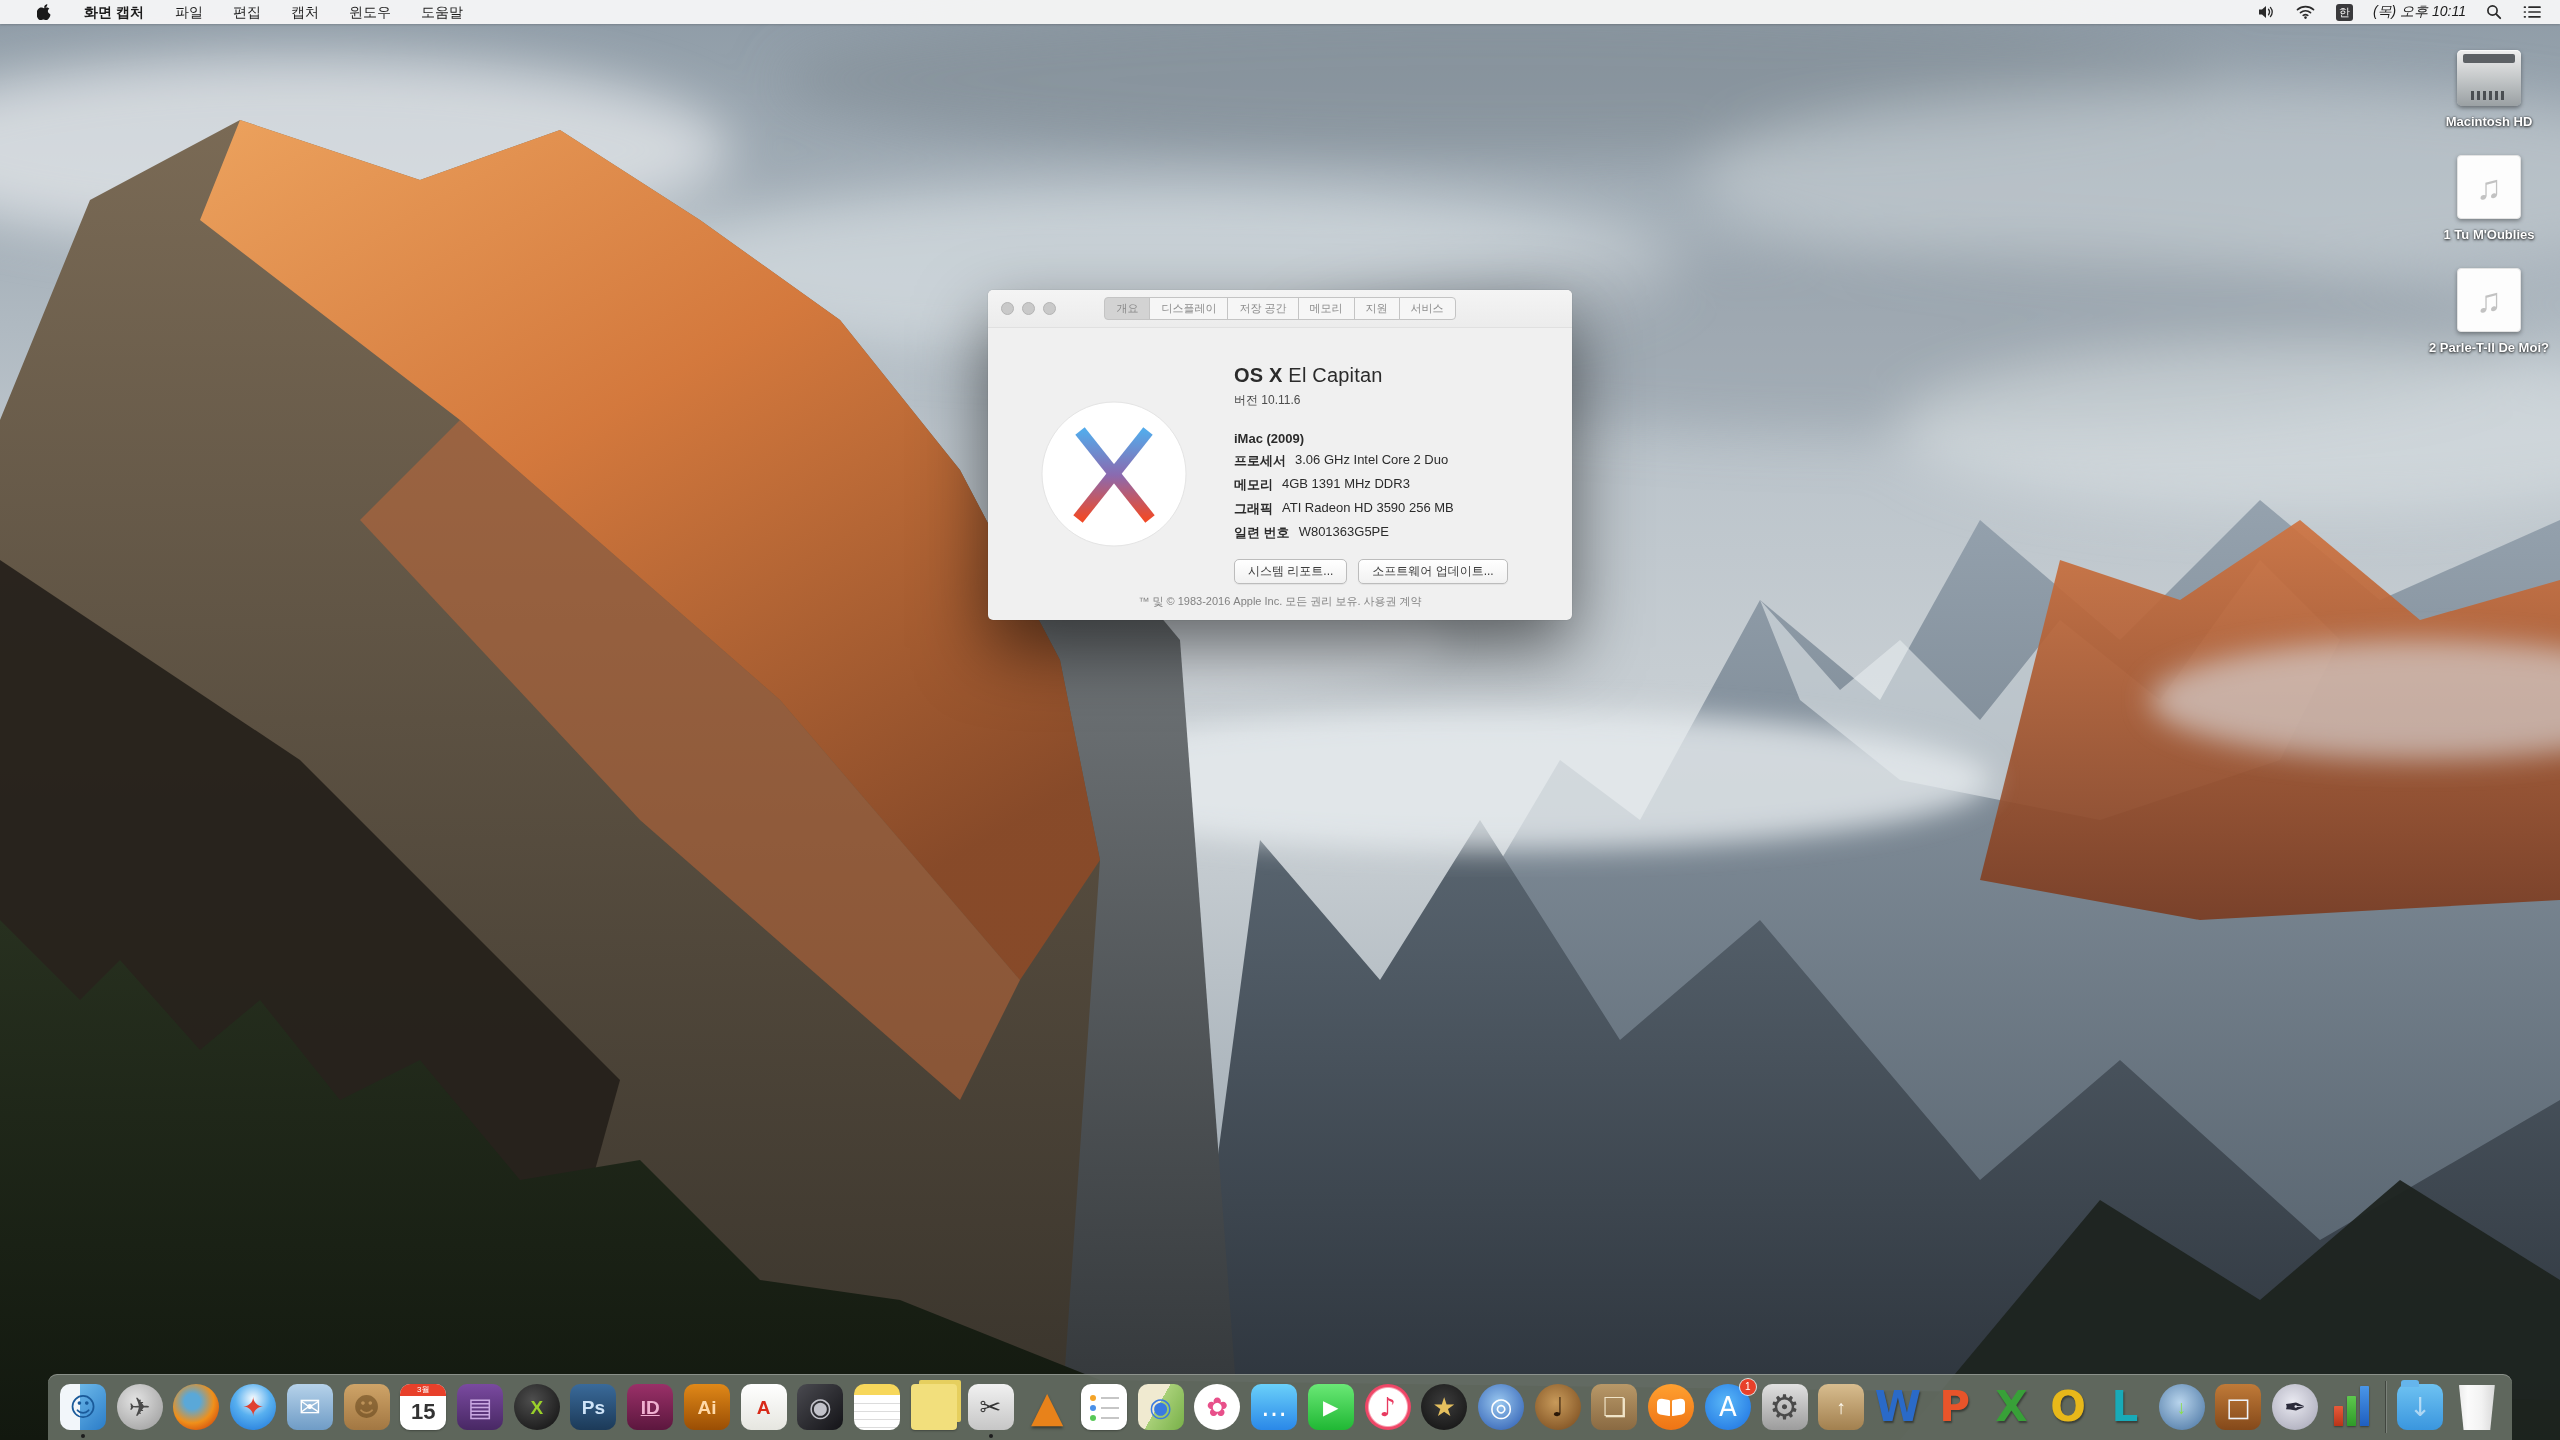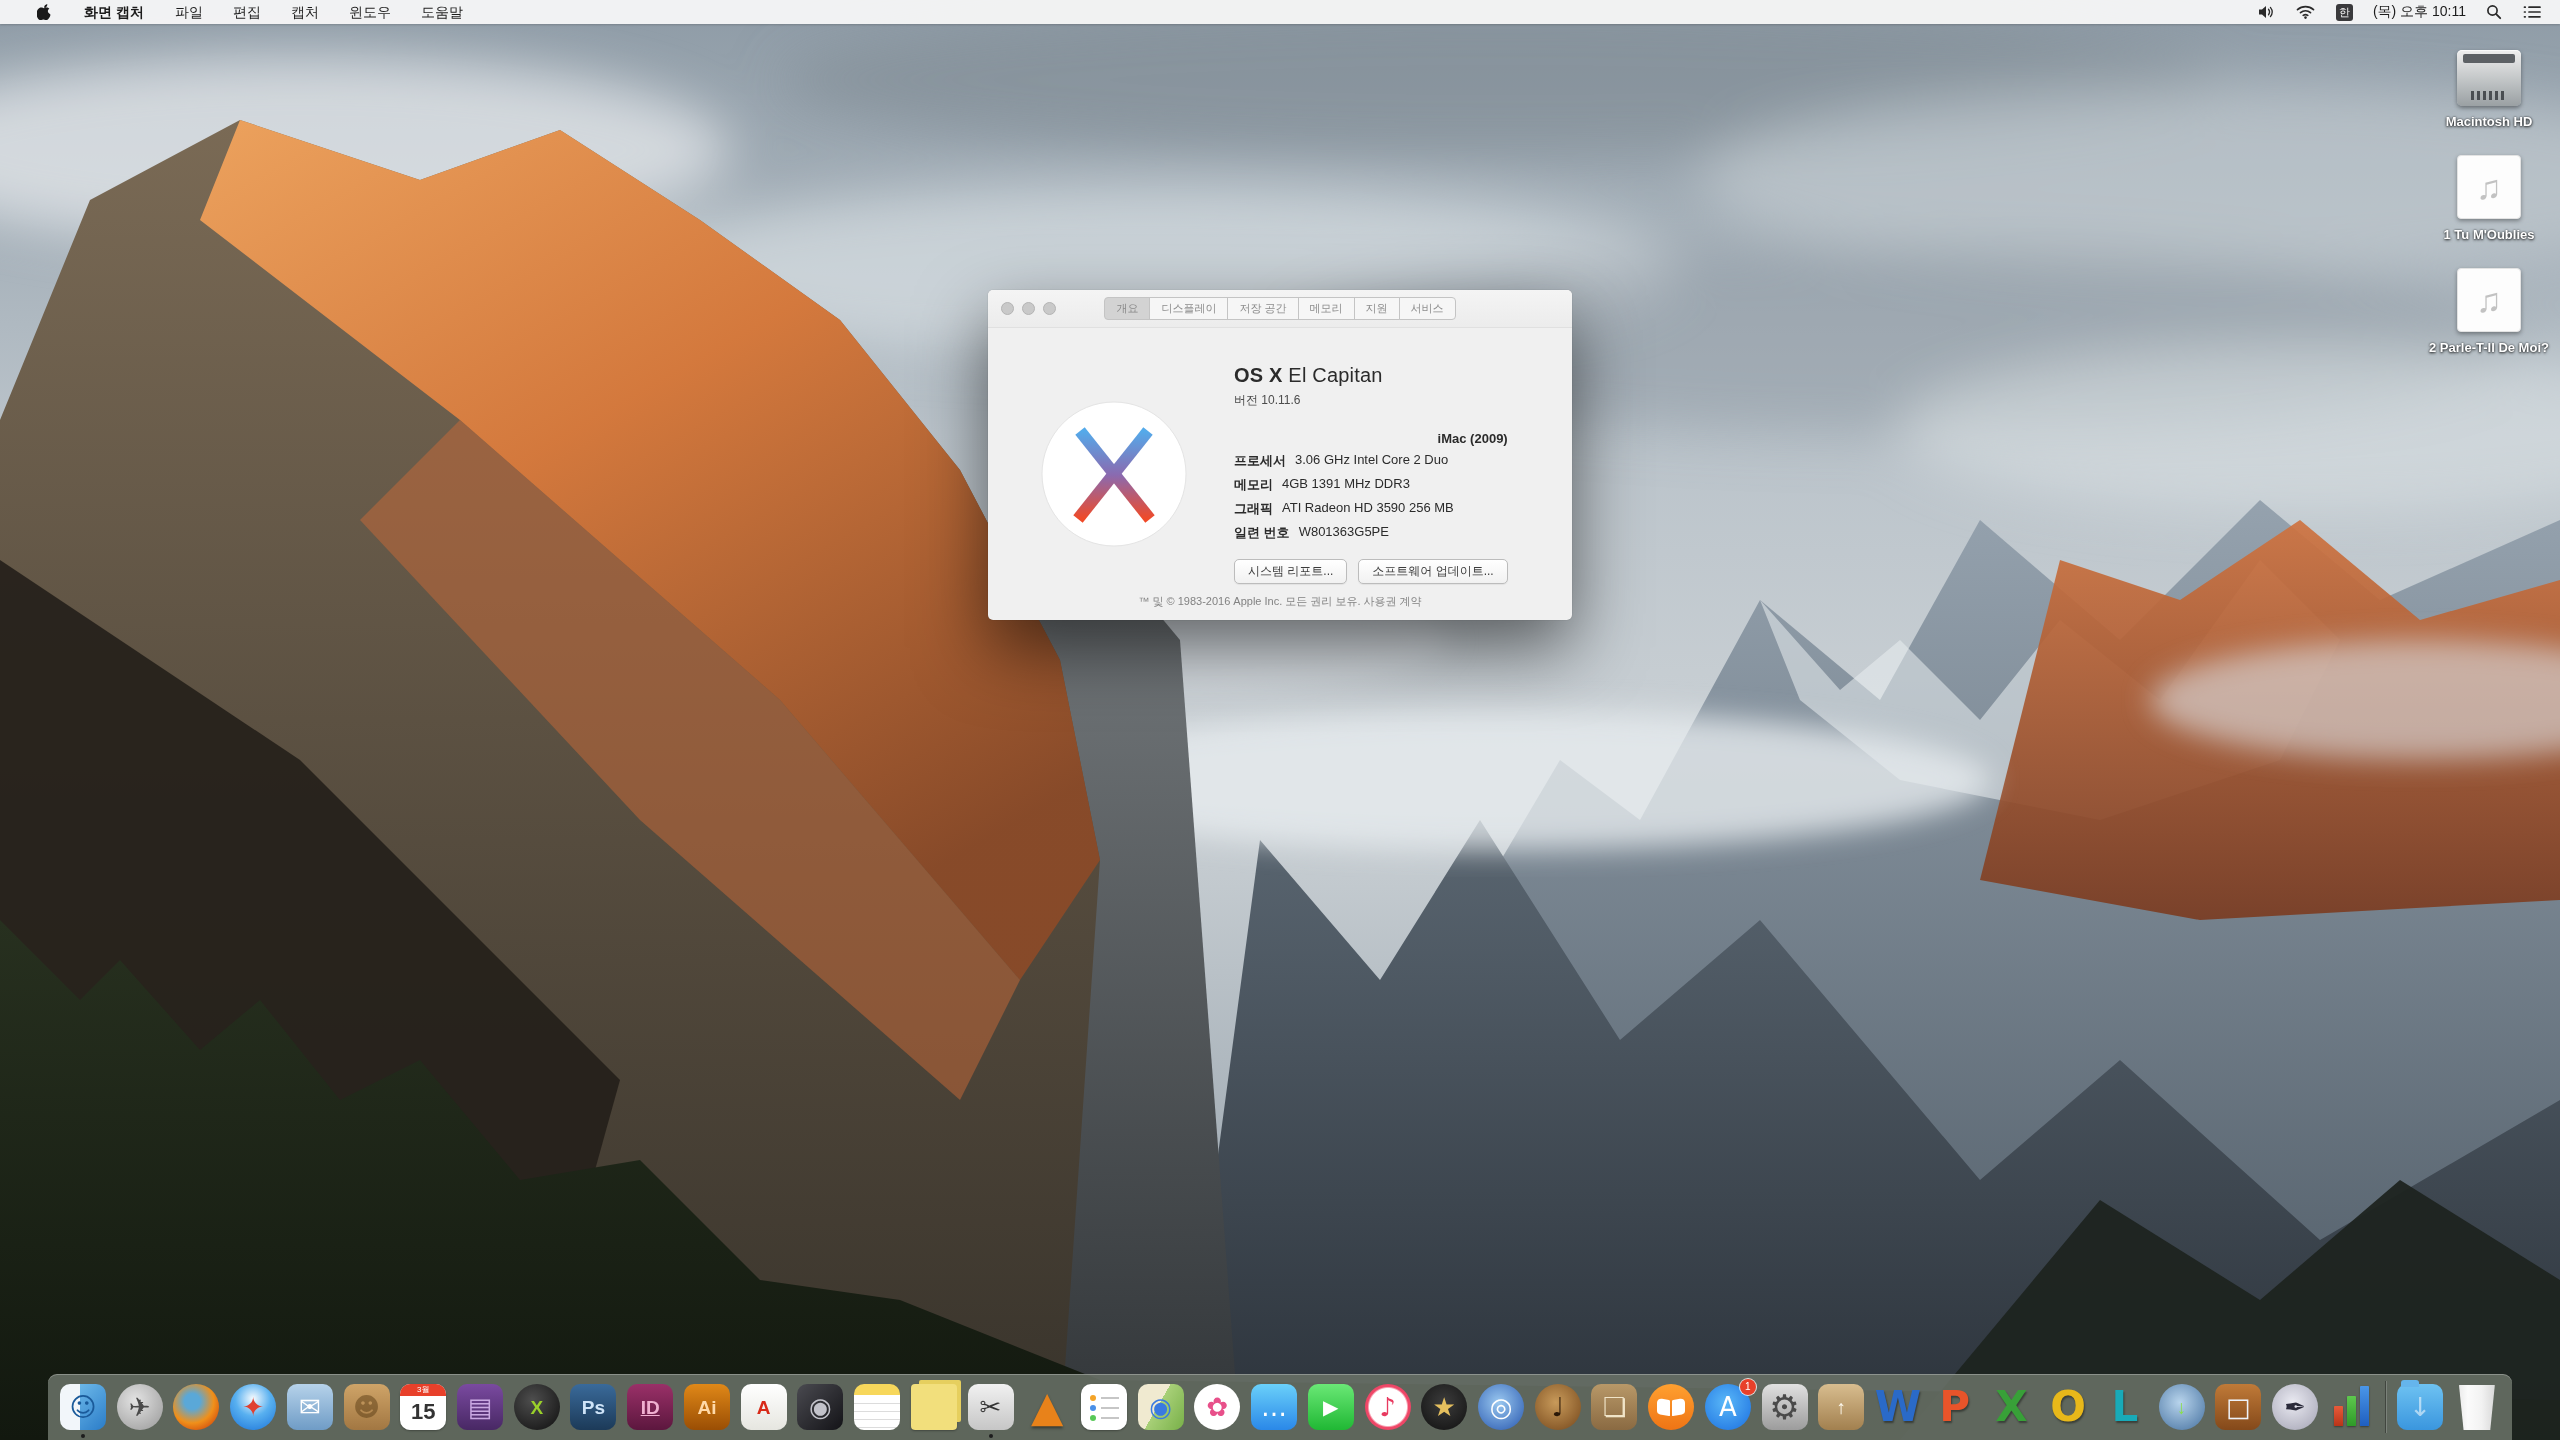--- a/index.html
+++ b/index.html
@@ -12,21 +12,21 @@
     background:rgba(247,247,247,0.95);display:flex;align-items:center;
     font-size:14px;color:#1c1c1c;box-shadow:0 1px 2px rgba(0,0,0,0.18);z-index:50;}
   #menubar-left{display:flex;align-items:center;padding-left:22px;}
   .apple-wrap{width:34px;display:flex;justify-content:center;}
   .menu-item{padding:0 15px;line-height:24px;white-space:nowrap;}
   .menu-item.appname{font-weight:bold;padding:0 16px 0 18px;}
   #menubar-right{margin-left:auto;display:flex;align-items:center;gap:11px;padding-right:14px;}
   .mb-icon{display:flex;align-items:center;justify-content:center;padding:0 5px;height:24px;}
   .ime-badge{width:17px;height:17px;background:#3a3a3c;border-radius:3px;color:#fff;
     font-size:11px;line-height:17px;text-align:center;}
-  .mb-clock{padding:0 4px;white-space:nowrap;}
+  .mb-clock{padding:0 4px;white-space:nowrap;font-style:italic;}
 
   
   #desktop-icons{position:absolute;top:50px;right:10px;width:122px;display:flex;
     flex-direction:column;align-items:center;gap:26px;z-index:5;}
   .d-icon{display:flex;flex-direction:column;align-items:center;width:122px;}
   .d-label{margin-top:8px;font-size:13px;font-weight:bold;color:#fff;text-align:center;
     line-height:15px;text-shadow:0 1px 3px rgba(0,0,0,0.85),0 0 2px rgba(0,0,0,0.6);}
   .hd-body{width:64px;height:56px;border-radius:5px;position:relative;
     background:linear-gradient(180deg,#efefef 0%,#c9cccd 45%,#9aa0a3 100%);
     box-shadow:inset 0 1px 0 rgba(255,255,255,.7),0 2px 4px rgba(0,0,0,.4);}
@@ -53,21 +53,21 @@
     margin-left:-1px;padding:0 11px;height:21px;line-height:20px;white-space:nowrap;}
   .tab:first-child{border-radius:4px 0 0 4px;margin-left:0;}
   .tab:last-child{border-radius:0 4px 4px 0;}
   .tab.selected{background:#d3d3d3;color:#8a8a8a;}
   #win-body{position:relative;height:292px;}
   #elcap-logo{position:absolute;left:52px;top:72px;}
   #info-col{position:absolute;left:246px;top:36px;}
   #os-title{font-size:20px;color:#2b2b2b;letter-spacing:.2px;}
   #os-title .b{font-weight:bold;}
   #version{font-size:12px;color:#4c4c4c;margin-top:5px;}
-  #model{font-size:13px;font-weight:bold;color:#2b2b2b;margin-top:22px;text-align:right;}
+  #model{font-size:13px;font-weight:bold;color:#2b2b2b;margin-top:22px;}
   .spec-row{display:flex;font-size:13px;color:#2b2b2b;margin-top:6px;}
   .spec-label{font-weight:bold;margin-right:9px;white-space:nowrap;}
   #win-buttons{display:flex;gap:11px;margin-top:17px;}
   .wbtn{font-size:12px;color:#3c3c3c;padding:3px 13px;border:1px solid #bcbcbc;border-radius:5px;
     background:linear-gradient(180deg,#ffffff,#f1f1f1);box-shadow:0 1px 1px rgba(0,0,0,.06);white-space:nowrap;}
   #win-footer{position:absolute;bottom:11px;width:100%;text-align:center;font-size:11px;color:#828282;}
 
   
   #dock{position:absolute;left:48px;bottom:0;width:2464px;height:66px;
     background:rgba(106,114,103,0.87);border-radius:9px 9px 0 0;z-index:40;

